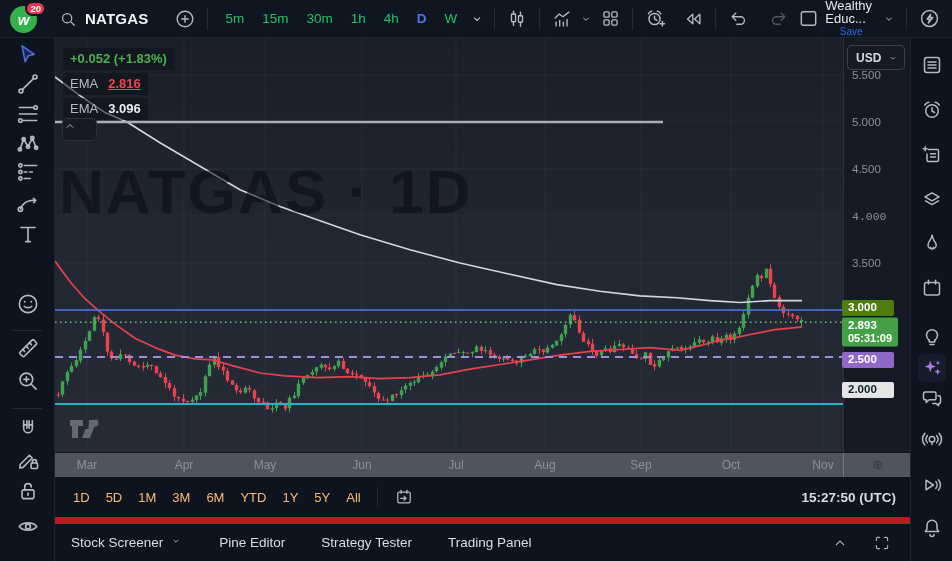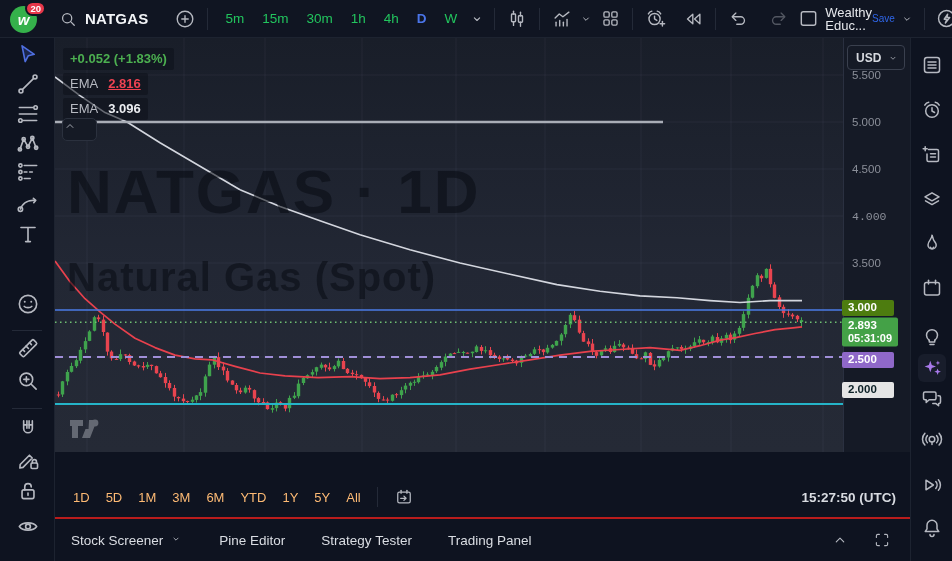--- a/index.html
+++ b/index.html
@@ -17,21 +17,21 @@
   .logo-circle{position:absolute;left:2px;top:2px;width:27px;height:27px;border-radius:50%;background:#35b14b;
                color:#fff;font-weight:bold;font-style:italic;font-size:15px;display:flex;align-items:center;justify-content:center;}
   .logo-badge{position:absolute;right:-4px;top:-3px;min-width:16px;height:15px;padding:0 3px;border-radius:8px;background:#e8374a;
               color:#fff;font-size:9.5px;font-weight:bold;display:flex;align-items:center;justify-content:center;border:2px solid #101522;}
   .symbol-btn{display:flex;align-items:center;gap:7px;padding:0 6px;height:30px;border-radius:5px;cursor:pointer;}
   .symbol-txt{font-size:15px;font-weight:bold;color:#f2f4f7;letter-spacing:.2px;}
   .tf-group{display:flex;align-items:center;gap:2px;margin:0 2px;}
   .tf-btn{padding:0 8px;height:28px;display:flex;align-items:center;font-size:13.5px;color:#22c55e;border-radius:5px;cursor:pointer;}
   .tf-btn.active{color:#4a74e8;font-weight:bold;}
   .tb-right{margin-left:auto;display:flex;align-items:center;}
-  .layout-name{display:flex;flex-direction:row;align-items:center;line-height:13px;margin:0 2px;cursor:pointer;}
+  .layout-name{display:flex;flex-direction:column;align-items:center;line-height:13px;margin:0 2px;cursor:pointer;}
   .layout-name .nm{font-size:13px;color:#e6e8ec;}
   .layout-name .sv{font-size:10px;color:#2f66e8;}
   
   .left-toolbar{position:absolute;left:0;top:38px;width:55px;height:523px;background:#0e1320;
                 border-right:1px solid #1d2330;z-index:20;}
   .lt-item{position:absolute;left:14px;width:28px;height:28px;display:flex;align-items:center;justify-content:center;border-radius:5px;cursor:pointer;}
   .lt-sep{position:absolute;left:12px;width:30px;height:1px;background:#242a38;}
   .lt-item.active .icon{stroke:#4f6fe0;}
   
   .right-toolbar{position:absolute;right:0;top:38px;width:42px;height:523px;background:#0e1320;
@@ -39,21 +39,21 @@
   .rt-item{position:absolute;left:7px;width:28px;height:28px;display:flex;align-items:center;justify-content:center;border-radius:6px;cursor:pointer;}
   .rt-item.sparkle{background:#181d2b;}
   
   .main{position:absolute;left:55px;top:38px;width:855px;height:523px;}
   .chart-row{position:absolute;left:0;top:0;width:855px;height:414px;}
   .chart-canvas{position:absolute;left:0;top:0;width:788px;height:414px;
                 background:linear-gradient(180deg,#191e29 0%,#222734 55%,#252a36 100%);overflow:hidden;cursor:crosshair;}
   .chart-canvas svg{position:absolute;left:0;top:0;}
   .grid{stroke:rgba(170,180,200,0.07);stroke-width:1;}
   
-  .watermark{position:absolute;left:12px;top:118px;width:100%;display:flex;flex-direction:column;align-items:flex-start;
+  .watermark{position:absolute;left:4px;top:118px;width:100%;display:flex;flex-direction:row;align-items:flex-end;
              pointer-events:none;color:rgba(8,11,18,0.55);z-index:1;}
   .wm1{font-size:62px;font-weight:bold;letter-spacing:2px;}
   .wm2{font-size:40px;font-weight:bold;margin-top:28px;letter-spacing:1px;}
   
   .legend{position:absolute;left:8px;top:10px;z-index:6;font-size:13px;line-height:17px;}
   .lg-box{display:inline-block;background:rgba(13,17,26,0.55);padding:2px 7px 3px 7px;border-radius:2px;margin-bottom:3px;cursor:default;}
   .lg-change{color:#4caf50;font-weight:bold;}
   .lg-ema label{color:#b7bac2;margin-right:10px;}
   .lg-ema .v1{color:#ef4352;font-weight:bold;text-decoration:underline;}
   .lg-ema .v2{color:#eceef2;font-weight:bold;}
@@ -73,21 +73,21 @@
   .ta-month{position:absolute;top:50%;transform:translate(-50%,-50%);font-size:12px;color:#8d9099;}
   .ta-div{position:absolute;left:788px;top:0;width:1px;height:25px;background:#74777e;}
   .ta-gear{position:absolute;left:806px;top:1px;width:34px;height:22px;display:flex;align-items:center;justify-content:center;cursor:pointer;}
   .ta-gear .icon{stroke:#343a45;}
   
   .range-bar{position:absolute;left:0;top:439px;width:855px;height:40px;background:#0e1320;display:flex;align-items:center;padding:0 10px;}
   .rb-btn{padding:0 8px;height:26px;display:flex;align-items:center;font-size:13px;color:#fdba74;border-radius:5px;cursor:pointer;}
   .rb-div{width:1px;height:20px;background:#242a38;margin:0 8px;}
   .rb-clock{margin-left:auto;font-size:13.5px;color:#d8dbe1;font-weight:bold;padding-right:4px;cursor:pointer;}
   
-  .bottom-bar{position:absolute;left:0;top:479px;width:855px;height:44px;background:#0e1320;border-top:2px solid #b91c1c;
+  .bottom-bar{position:absolute;left:0;top:479px;width:855px;height:44px;background:#0e1320;border-top:7px solid #b91c1c;
               display:flex;padding:0 16px;}
   .bb-item{display:flex;align-items:center;gap:6px;font-size:13.5px;color:#dadde3;margin-right:36px;cursor:pointer;}
   .bb-icons{position:absolute;right:14px;top:0;height:100%;display:flex;align-items:center;gap:14px;}
   .bb-ico{width:28px;height:28px;display:flex;align-items:center;justify-content:center;border-radius:5px;cursor:pointer;}
 </style>
 </head>
 <body>
 
 <div class="app">
 
@@ -412,21 +412,20 @@
           <path d="M10 18.6 a2 2 0 0 0 4 0"></path>
         </svg>
       </div>
     </aside>
 
   <div class="main">
     <div class="chart-row">
       <div class="chart-canvas">
         <div class="watermark">
           <div class="wm1">NATGAS · 1D</div>
-          <div class="wm2">Natural Gas (Spot)</div>
         </div>
         <svg id="chart-svg" width="788" height="414" viewBox="0 0 788 414">
             <line class="grid" x1="0" x2="788" y1="37.0" y2="37.0"></line>
             <line class="grid" x1="0" x2="788" y1="84.0" y2="84.0"></line>
             <line class="grid" x1="0" x2="788" y1="131.0" y2="131.0"></line>
             <line class="grid" x1="0" x2="788" y1="178.0" y2="178.0"></line>
             <line class="grid" x1="0" x2="788" y1="225.0" y2="225.0"></line>
             <line class="grid" x1="0" x2="788" y1="272.0" y2="272.0"></line>
             <line class="grid" x1="0" x2="788" y1="319.0" y2="319.0"></line>
             <line class="grid" x1="0" x2="788" y1="366.0" y2="366.0"></line>
@@ -819,20 +818,38 @@
           <div class="pa-label" style="top: 131px;">4.500</div>
           <div class="pa-label" style="top: 178px; font-family: Liberation Mono, monospace;">4.000</div>
           <div class="pa-label" style="top: 225px;">3.500</div>
           <div class="pa-badge" style="top: 270px; background: #4d7c0f; color: rgb(255, 255, 255);">3.000</div>
           <div class="pa-badge" style="top: 294px; background: rgb(68, 161, 71); color: rgb(255, 255, 255);">2.893<div class="sub">05:31:09</div></div>
           <div class="pa-badge" style="top: 322px; background: rgb(143, 104, 200); color: rgb(255, 255, 255);">2.500</div>
           <div class="pa-badge" style="top: 352px; background: #e5e5e5; color: rgb(12, 32, 38);">2.000</div>
         </div>
     </div>
 
+    <div class="time-axis" id="time-axis">
+      <div class="ta-div"></div>
+      <div class="ta-gear">
+        <svg class="icon" width="18" height="18" viewBox="0 0 24 24">
+            <path d="M12 6.8 l4.5 2.6 v5.2 L12 17.2 l-4.5 -2.6 V9.4 Z"></path>
+            <circle cx="12" cy="12" r="1.5"></circle>
+          </svg>
+      </div>
+    <div class="ta-month" style="left: 32px;">Mar</div>
+        <div class="ta-month" style="left: 129px;">Apr</div>
+        <div class="ta-month" style="left: 210px;">May</div>
+        <div class="ta-month" style="left: 307px;">Jun</div>
+        <div class="ta-month" style="left: 401px;">Jul</div>
+        <div class="ta-month" style="left: 490px;">Aug</div>
+        <div class="ta-month" style="left: 586px;">Sep</div>
+        <div class="ta-month" style="left: 676px;">Oct</div>
+        <div class="ta-month" style="left: 768px;">Nov</div>
+      </div>
 
     <div class="range-bar" id="range-bar">
       <div class="rb-btn">1D</div>
         <div class="rb-btn">5D</div>
         <div class="rb-btn">1M</div>
         <div class="rb-btn">3M</div>
         <div class="rb-btn">6M</div>
         <div class="rb-btn">YTD</div>
         <div class="rb-btn">1Y</div>
         <div class="rb-btn">5Y</div>

